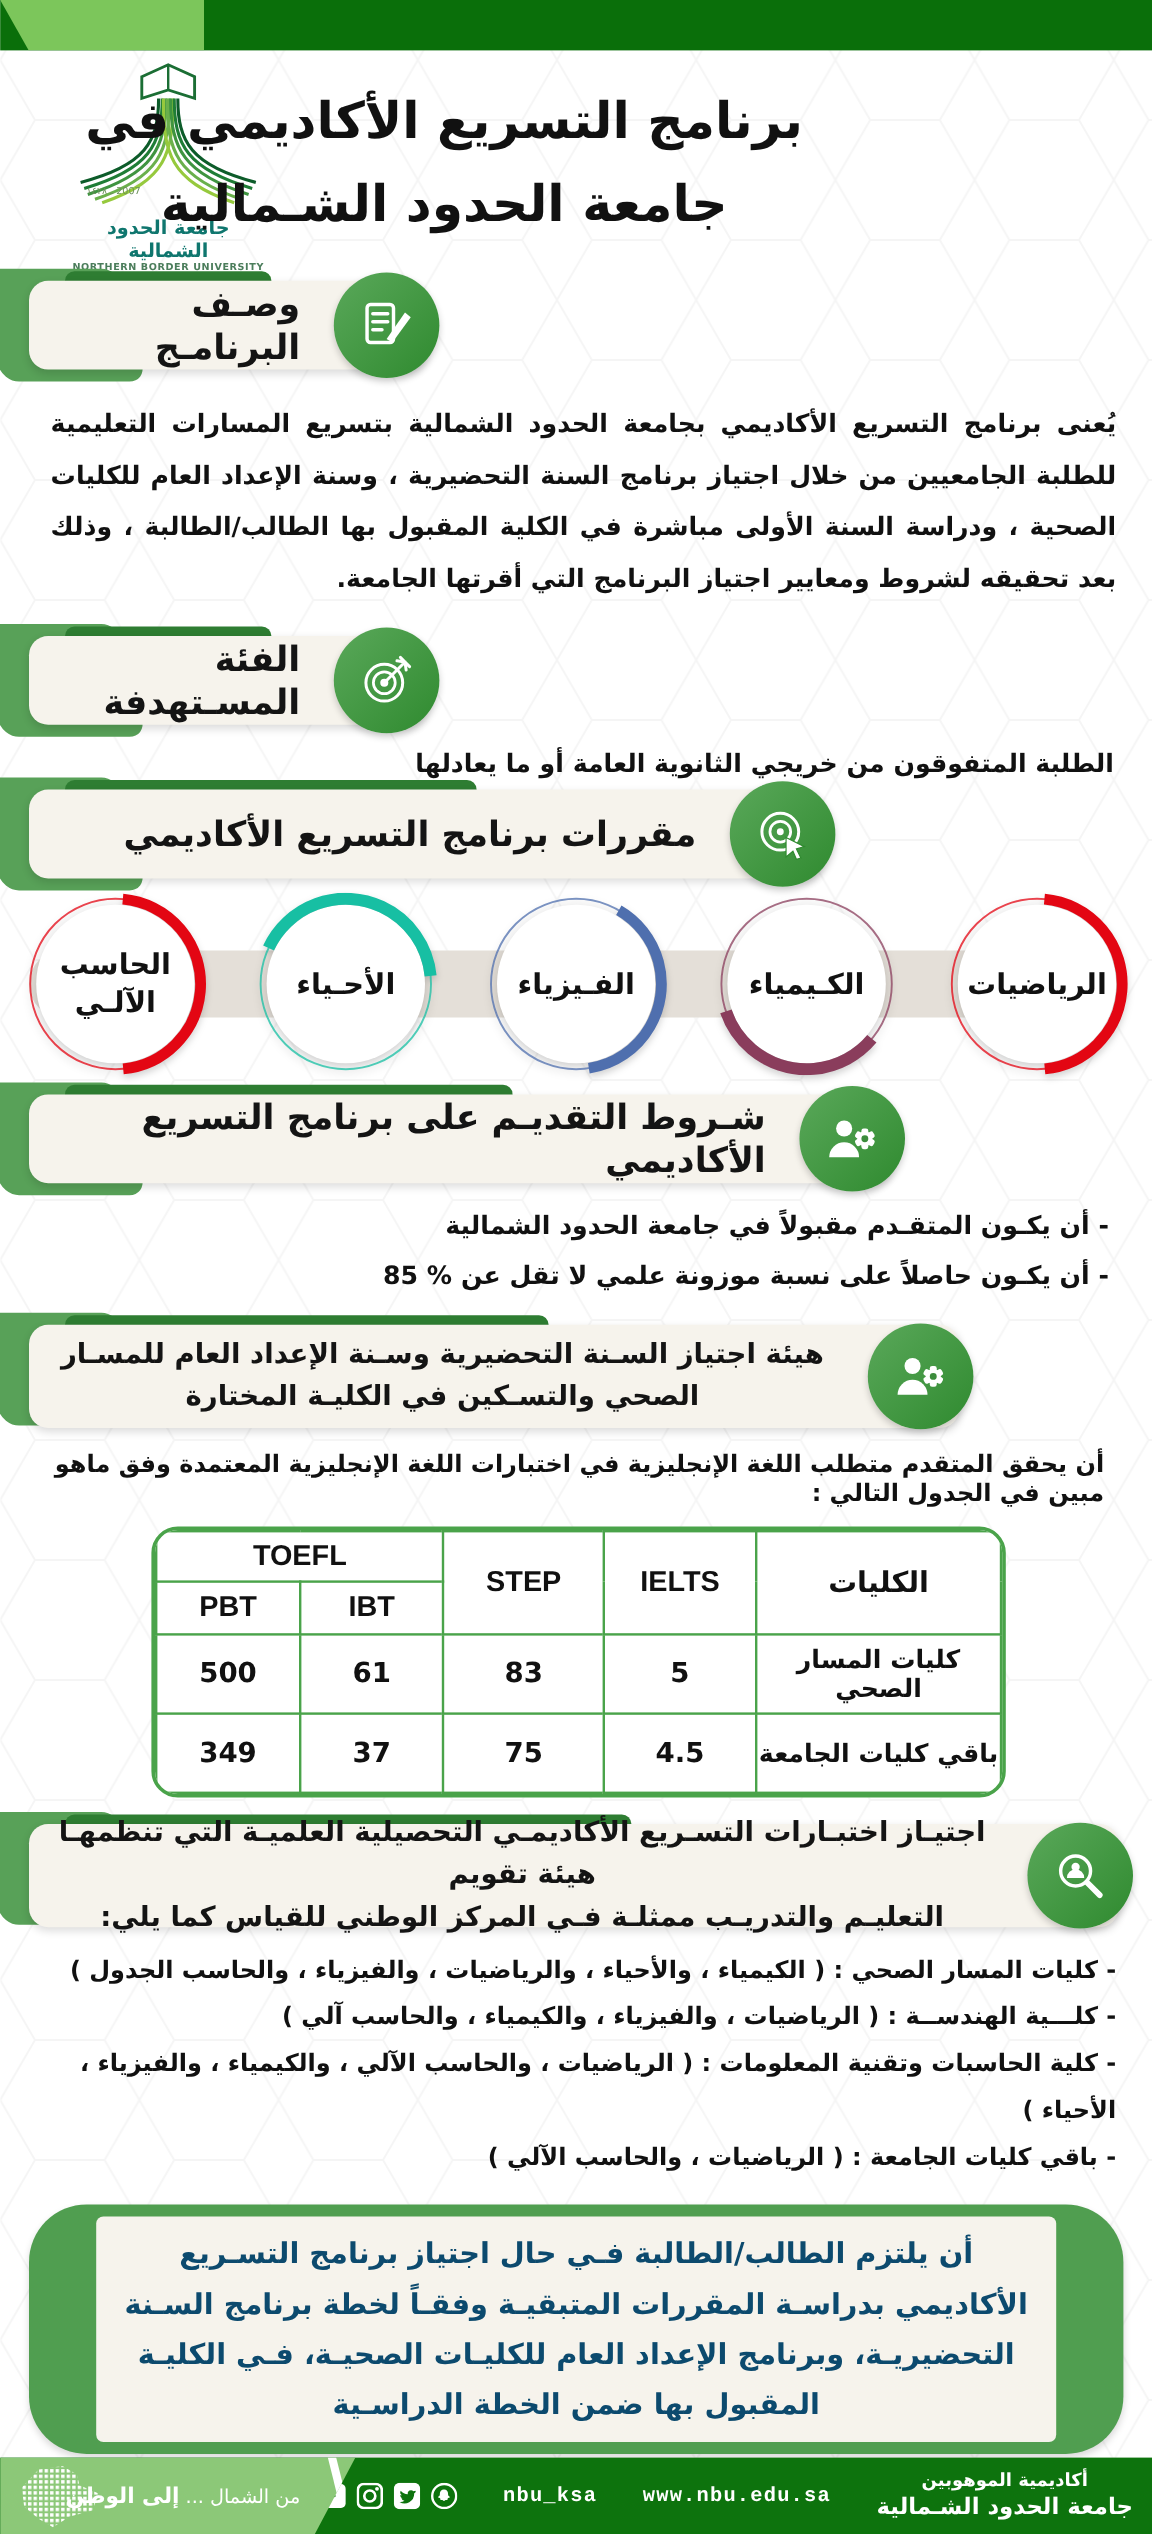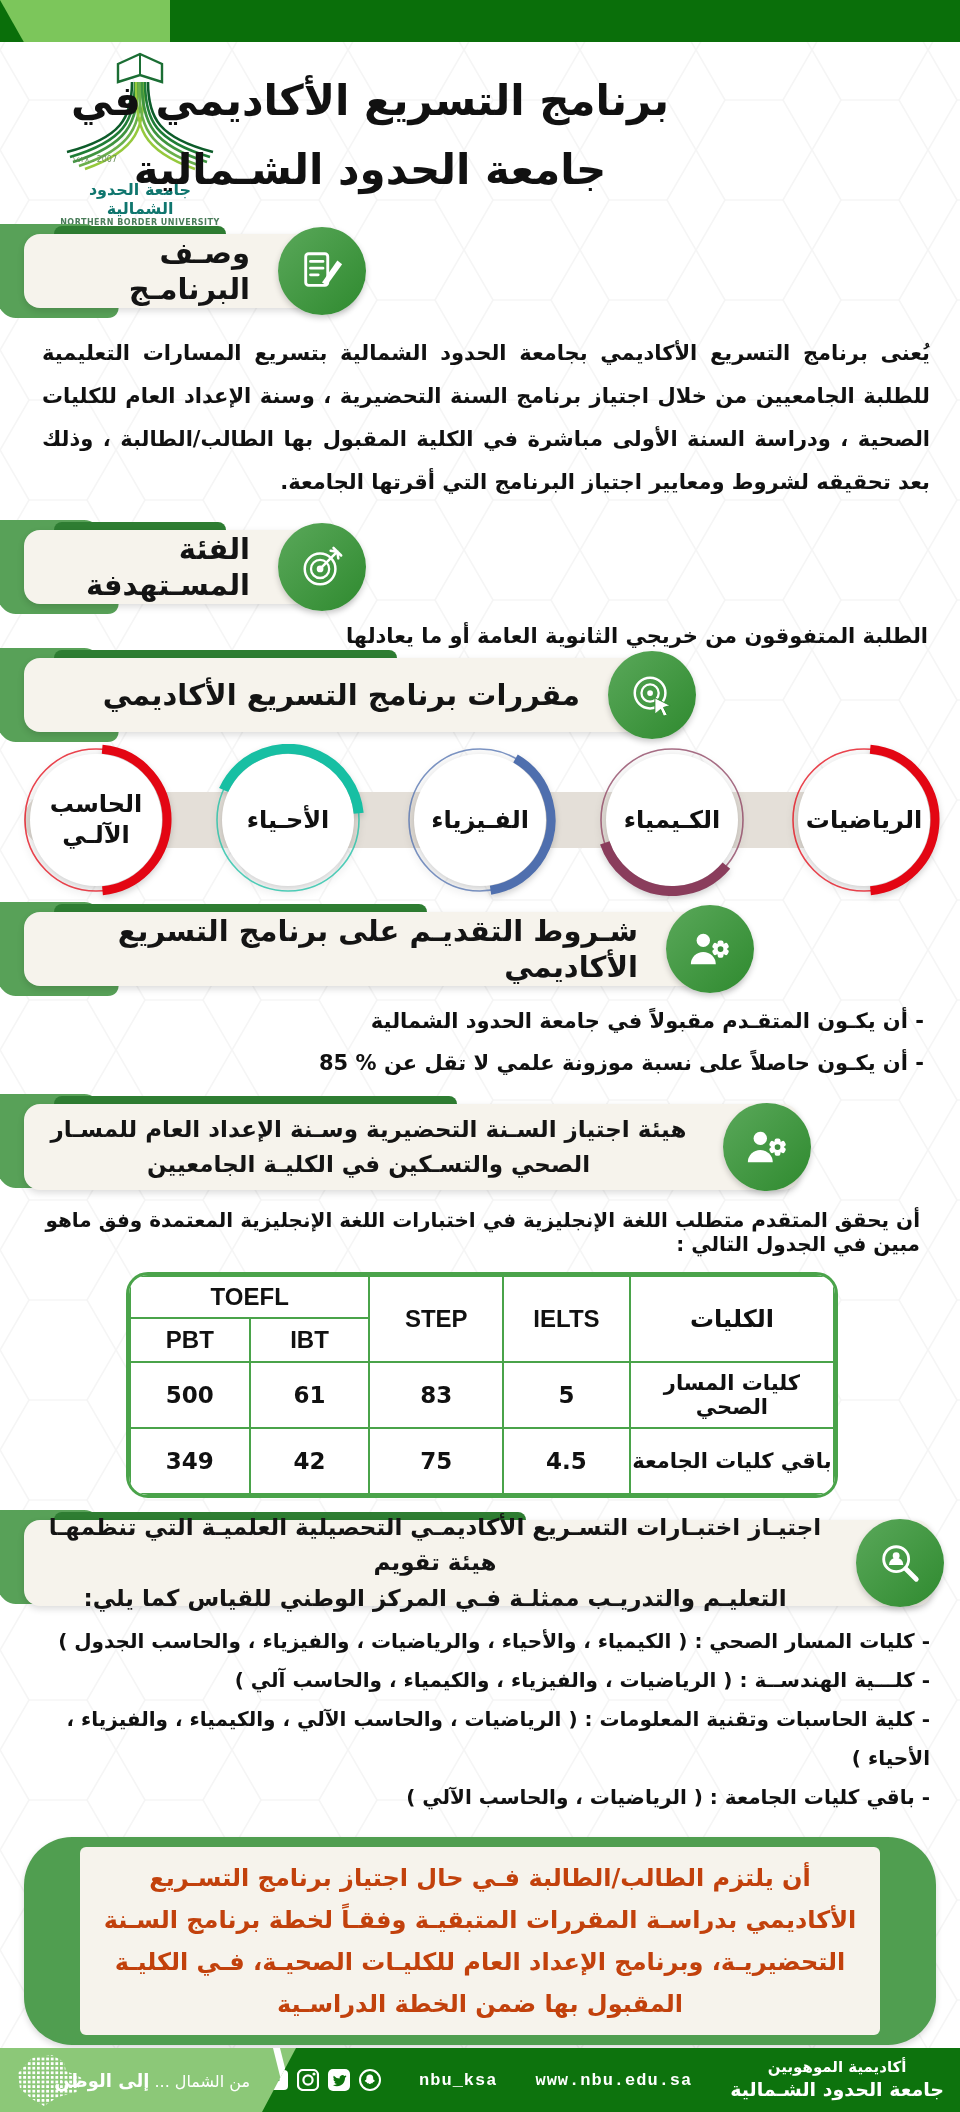--- a/index.html
+++ b/index.html
@@ -67,21 +67,21 @@
   td.college { font-size:21px; }
   col.c-college { width:29%; } col.c-ielts { width:18%; } col.c-step { width:19%; } col.c-ibt { width:17%; } col.c-pbt { width:17%; }
 
   .exam-list { margin:16px 30px 0 20px; }
   .exam-list div { font-size:20px; font-weight:bold; color:#111; line-height:1.95; text-align:right; }
 
   
   .commit { position:relative; margin:20px 24px 0 24px; background:#509e50; border-radius:48px; padding:10px 56px;
     box-shadow:0 3px 6px rgba(0,0,0,.15); }
   .commit-inner { background:#f6f3ec; border-radius:6px; padding:10px 22px; }
-  .commit-inner div { font-size:24px; font-weight:bold; color:#c2410c; line-height:1.75; text-align:center; }
+  .commit-inner div { font-size:24px; font-weight:bold; color:#0c4a6e; line-height:1.75; text-align:center; }
 
   .pill { display:inline-block; margin:22px 30px 0 0; background:#509e50; color:#fff; font-size:24px; font-weight:bold;
     padding:5px 26px; border-radius:24px; }
 
   
   .footer { position:absolute; left:0; right:0; bottom:0; height:64px; background:#0d730d; z-index:2; }
   .f-dark { position:absolute; inset:0; display:flex; align-items:center; gap:38px; padding-inline-start:16px; }
   .f-academy { text-align:center; color:#fff; line-height:1.3; }
   .f-academy .a1 { font-size:15px; font-weight:bold; }
   .f-academy .a2 { font-size:19px; font-weight:bold; }
@@ -275,21 +275,21 @@
             <g transform="translate(35 24)">
               <rect x="-3" y="-9" width="6" height="18" rx="2" fill="#fff"></rect>
               <rect x="-3" y="-9" width="6" height="18" rx="2" fill="#fff" transform="rotate(60)"></rect>
               <rect x="-3" y="-9" width="6" height="18" rx="2" fill="#fff" transform="rotate(120)"></rect>
               <circle r="6.5" fill="#fff"></circle>
                 <circle r="3" fill="#3c8c3c"></circle>
             </g>
           </svg>
         </div>
         <div class="t1">هيئة اجتياز السـنة التحضيرية وسـنة الإعداد العام للمسـار</div>
-        <div class="t2">الصحي والتسـكين في الكليـة الجامعيين</div>
+        <div class="t2">الصحي والتسـكين في الكليـة المختارة</div>
       </div>
     </div>
 
     <div class="intro-line">أن يحقق المتقدم متطلب اللغة الإنجليزية في اختبارات اللغة الإنجليزية المعتمدة وفق ماهو مبين في الجدول التالي :</div>
 
     <div class="tablewrap">
       <table dir="rtl">
         <colgroup>
           <col class="c-college">
             <col class="c-ielts">
@@ -314,21 +314,21 @@
             <td class="college">كليات المسار الصحي</td>
             <td>5</td>
             <td>83</td>
             <td>61</td>
             <td>500</td>
           </tr>
           <tr>
             <td class="college">باقي كليات الجامعة</td>
             <td>4.5</td>
             <td>75</td>
-            <td>42</td>
+            <td>37</td>
             <td>349</td>
           </tr>
         </tbody>
       </table>
     </div>
 
     <div class="banner-wrap w-xxl" style="margin-top:22px;">
       <div class="fold"></div>
       <div class="stripe"></div>
       <div class="banner two">

